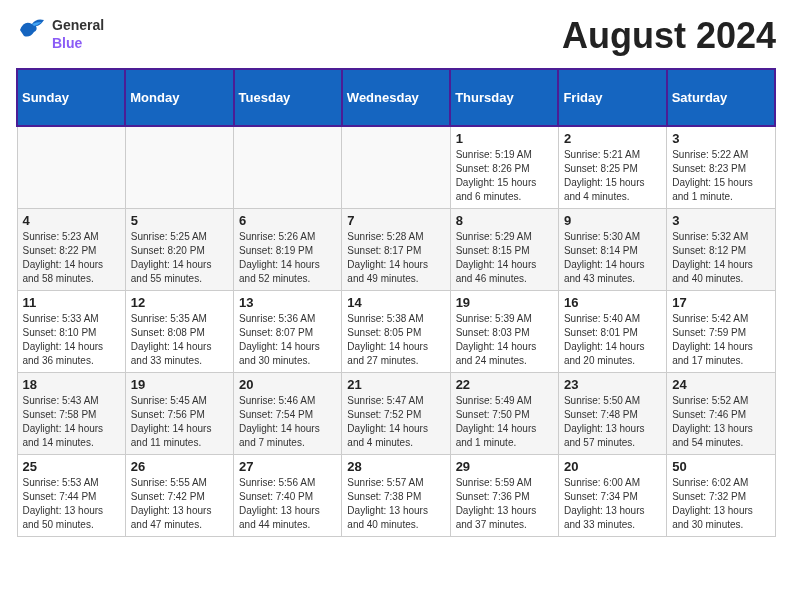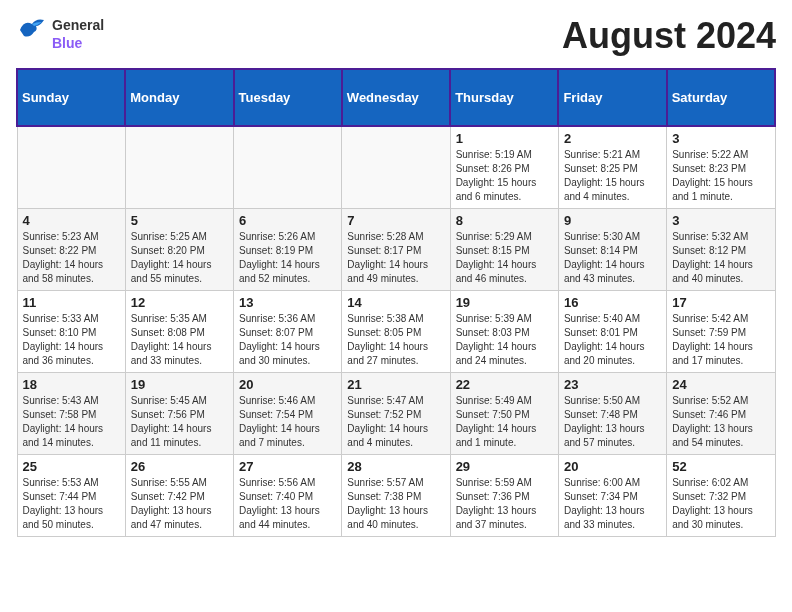--- a/index.html
+++ b/index.html
@@ -213,18 +213,18 @@
         </td>
         <td>
           <div class="day-number">29</div>
           <div class="day-info">Sunrise: 5:59 AM<br>Sunset: 7:36 PM<br>Daylight: 13 hours<br>and 37 minutes.</div>
         </td>
         <td>
           <div class="day-number">20</div>
           <div class="day-info">Sunrise: 6:00 AM<br>Sunset: 7:34 PM<br>Daylight: 13 hours<br>and 33 minutes.</div>
         </td>
         <td>
-          <div class="day-number">52</div>
+          <div class="day-number">50</div>
           <div class="day-info">Sunrise: 6:02 AM<br>Sunset: 7:32 PM<br>Daylight: 13 hours<br>and 30 minutes.</div>
         </td>
       </tr>
     </tbody>
 </table>
 
 </body></html>

